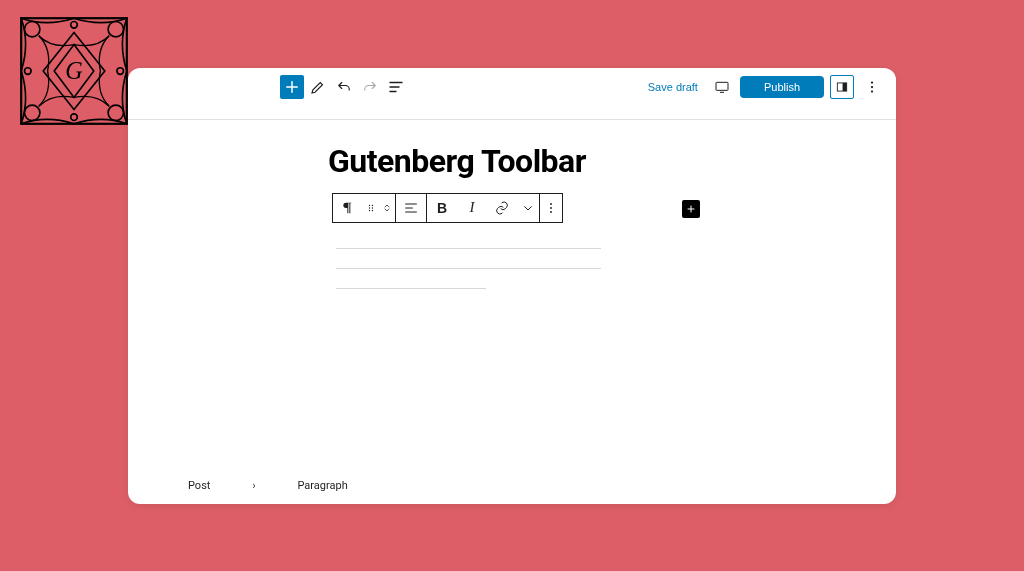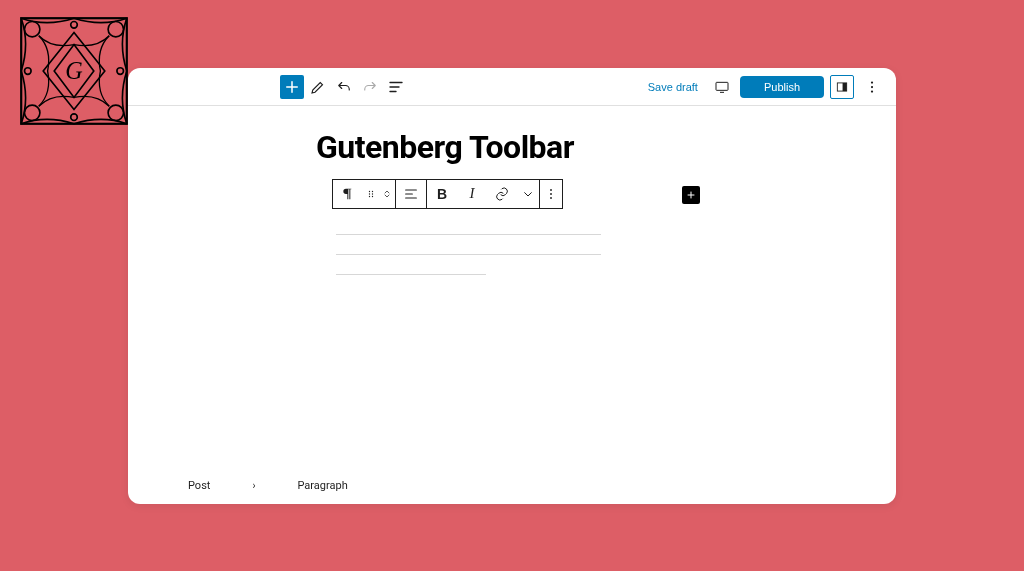--- a/index.html
+++ b/index.html
@@ -21,21 +21,21 @@
     display: flex;
     flex-direction: column;
     box-shadow: 0 2px 8px rgba(0,0,0,0.08);
   }
   .topbar {
     display: flex;
     align-items: flex-start;
     padding: 0;
     border-bottom: 1px solid #e0e0e0;
     position: relative;
-    height: 38px;
+    height: 52px;
   }
   .logo-wrap {
     position: absolute;
     top: 16px;
     left: 19px;
     width: 110px;
     height: 110px;
     z-index: 3;
   }
   .logo-wrap svg { width: 100%; height: 100%; }
@@ -113,21 +113,21 @@
     justify-content: center;
     background: #fff;
     cursor: pointer;
   }
   .content {
     flex: 1;
     position: relative;
   }
   .post-title {
     position: absolute;
-    left: 188px;
+    left: 200px;
     top: 22px;
     font-size: 32px;
     font-weight: 700;
     color: #000;
     letter-spacing: -0.5px;
   }
   .block-toolbar {
     position: absolute;
     left: 204px;
     top: 73px;

